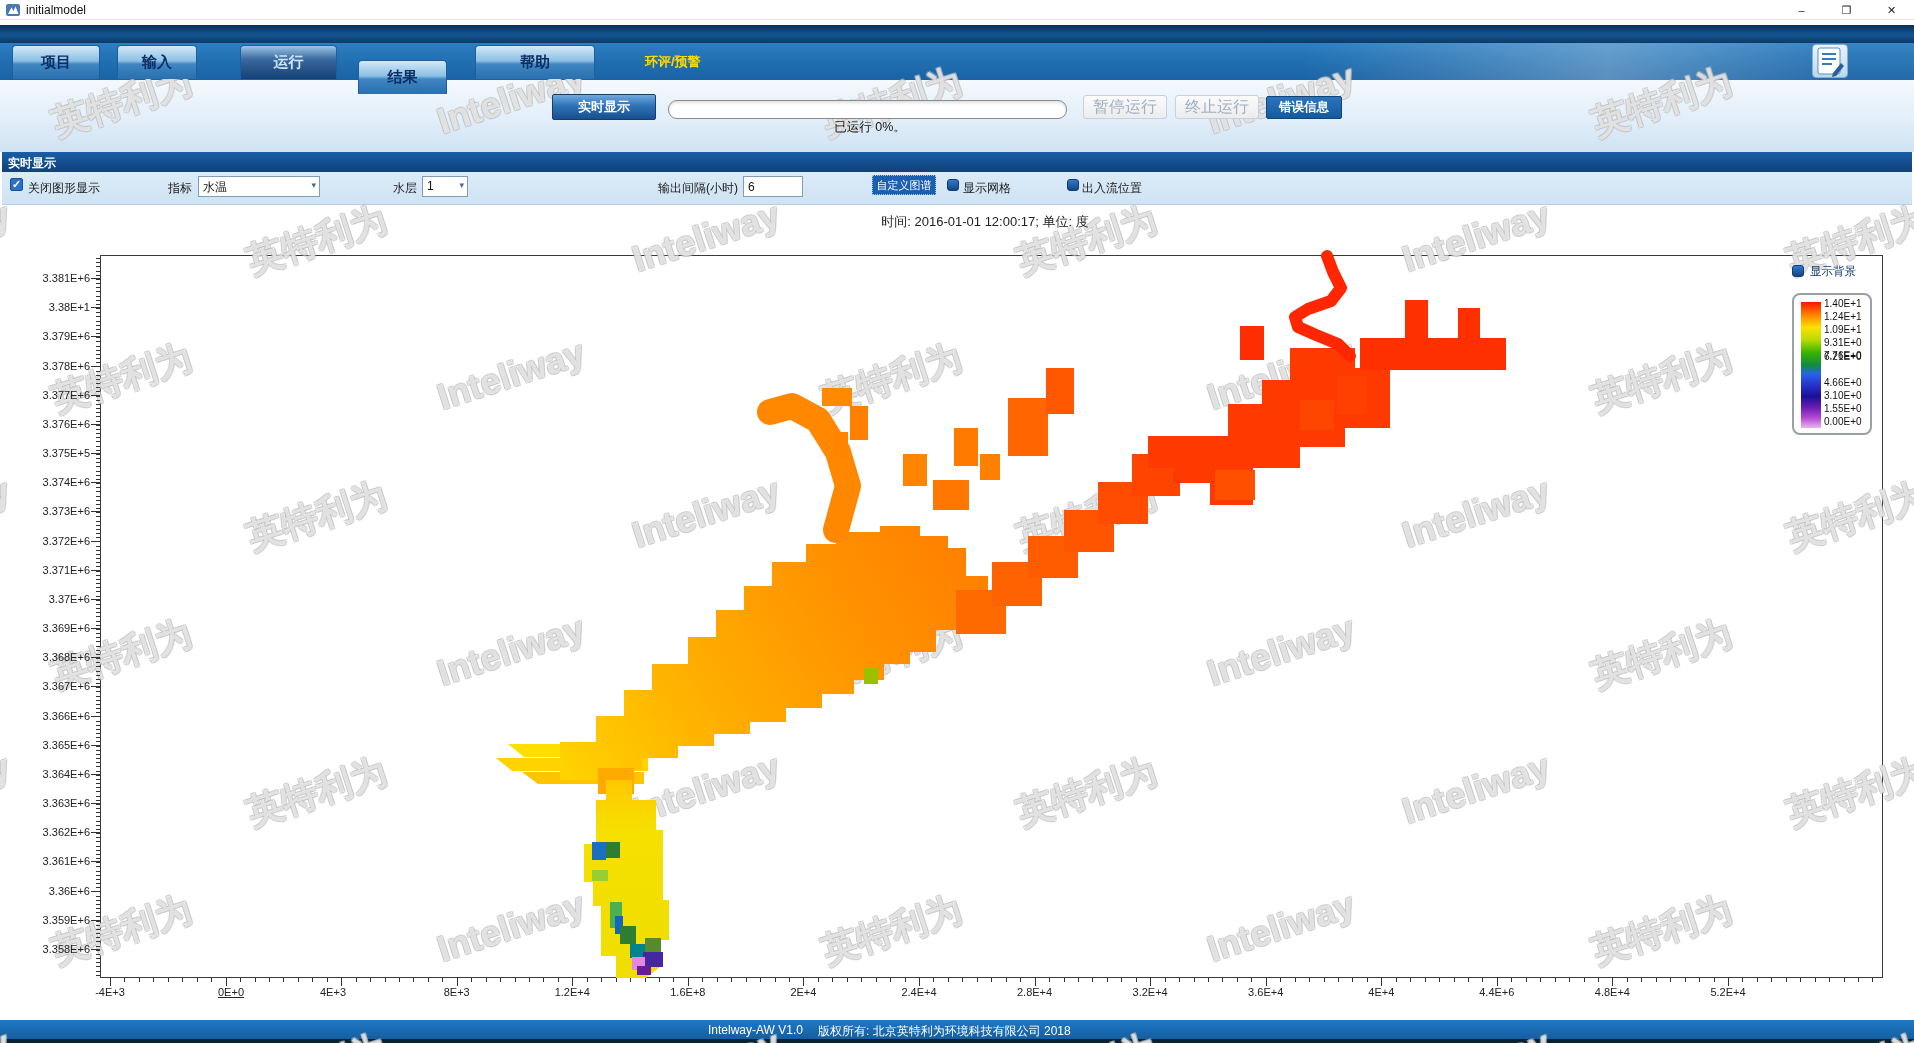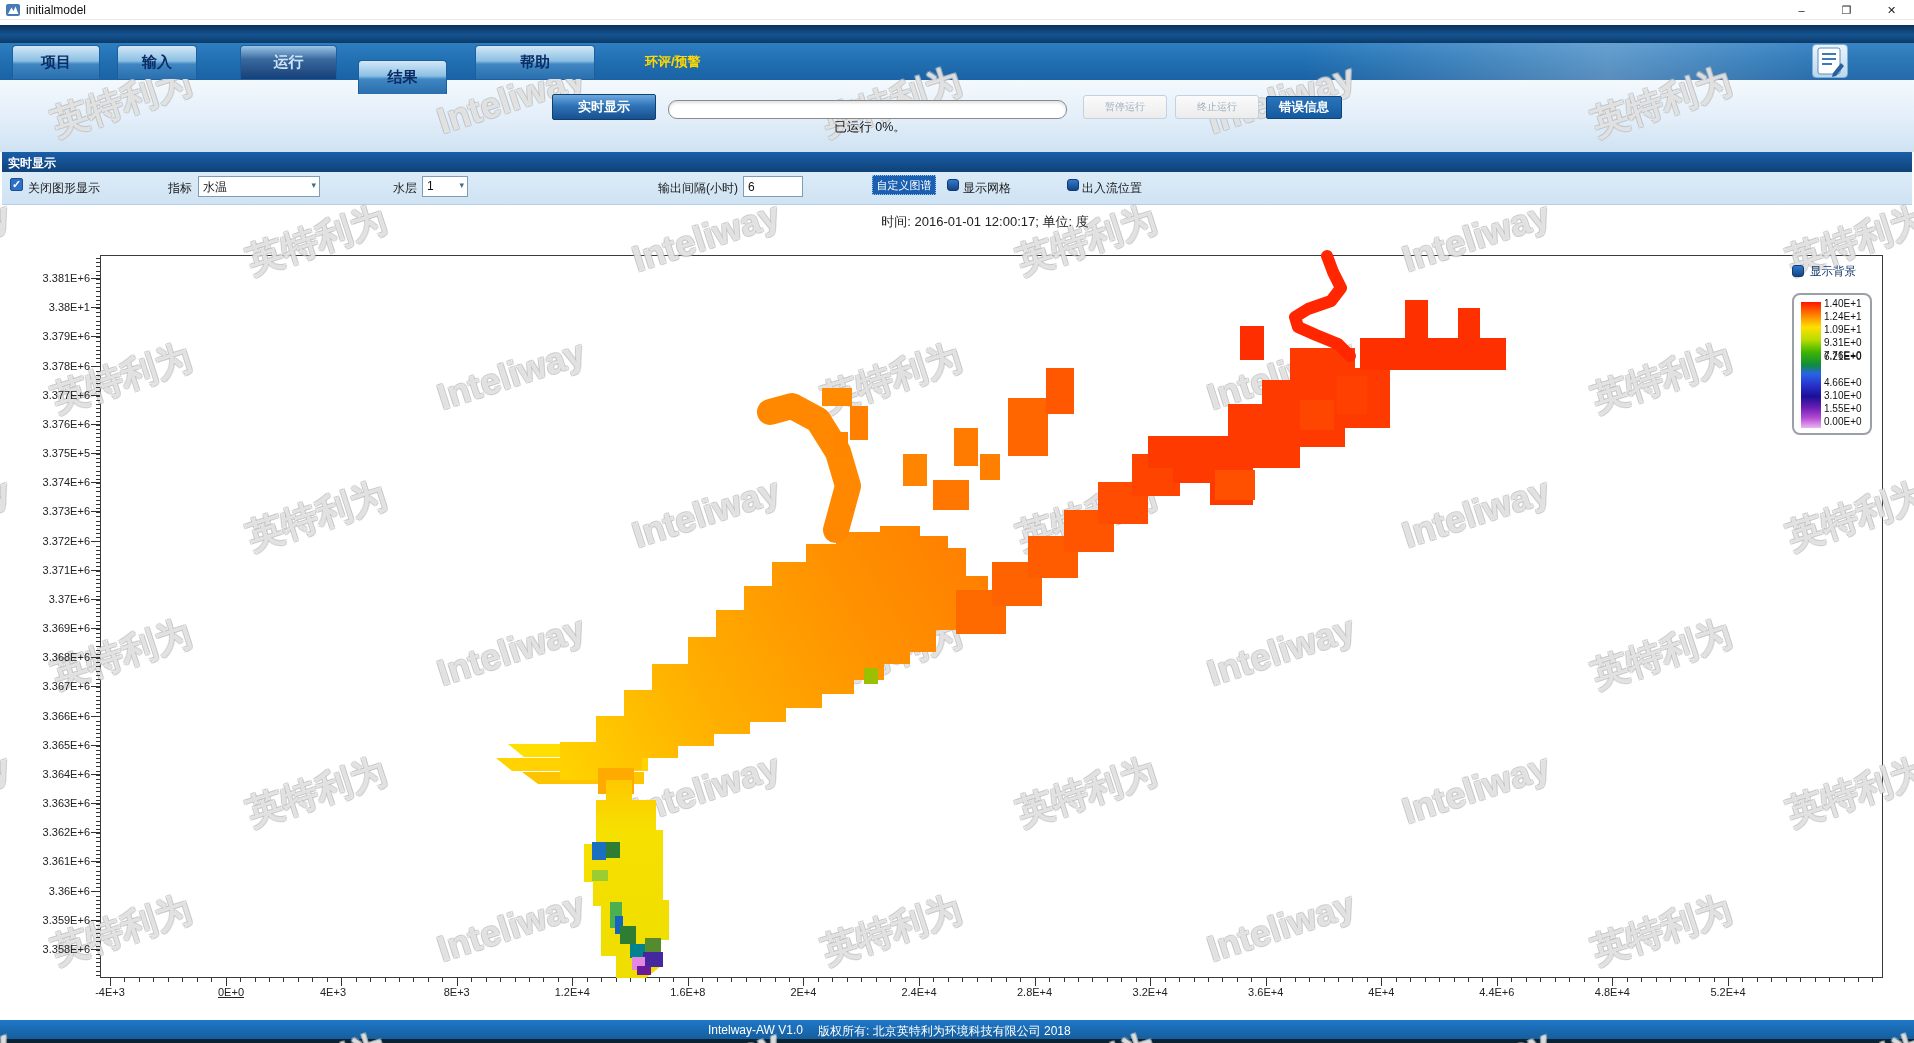--- a/index.html
+++ b/index.html
@@ -37,21 +37,21 @@
   #run-model-btn { position:absolute; left:552px; top:94px; width:104px; height:26px; z-index:10;
     background:linear-gradient(180deg,#6fa9e0 0%,#2f73b8 45%,#17508f 100%); border:1px solid #11406f;
     color:#fff; font-size:13px; font-weight:bold; text-align:center; line-height:24px; border-radius:2px; cursor:pointer; }
   #progress-wrap { position:absolute; left:668px; top:100px; width:399px; height:19px; z-index:10;
     background:#fff; border:1px solid #8a8a8a; border-radius:9px; box-shadow:inset 0 2px 3px rgba(0,0,0,0.12); }
   #progress-fill { height:100%; background:linear-gradient(180deg,#7ec06a,#3f9a34); border-radius:9px; }
   #progress-text { position:absolute; left:800px; top:119px; width:140px; z-index:10; text-align:center;
     font-size:12.5px; color:#111; }
   .btn-disabled { position:absolute; top:95px; width:84px; height:24px; z-index:10;
     background:linear-gradient(180deg,#fbfbfb,#ececec); border:1px solid #c3d2e0; border-radius:3px;
-    color:#9fb0c2; font-size:10px; text-align:center; line-height:22px; cursor:default; }
+    color:#9fb0c2; font-size:16px; text-align:center; line-height:22px; cursor:default; }
   #error-btn { position:absolute; left:1266px; top:96px; width:76px; height:23px; z-index:10;
     background:linear-gradient(180deg,#2a74bd,#155a9e); border:1px solid #0f4478; border-radius:2px;
     color:#fff; font-size:12.5px; font-weight:bold; text-align:center; line-height:21px; cursor:pointer; }
 
   
   #realtime-bar { position:absolute; left:2px; top:152px; width:1910px; height:20px; z-index:1;
     background:linear-gradient(180deg,#1a5ea8,#0f4278); }
   #realtime-title { position:absolute; left:8px; top:155px; z-index:10; color:#fff; font-size:12px; font-weight:bold; }
   #controls-row { position:absolute; left:2px; top:172px; width:1910px; height:33px; z-index:1;
     background:linear-gradient(180deg,#dcebf7,#cfe3f4); border-bottom:1px solid #b8cfe4; }

